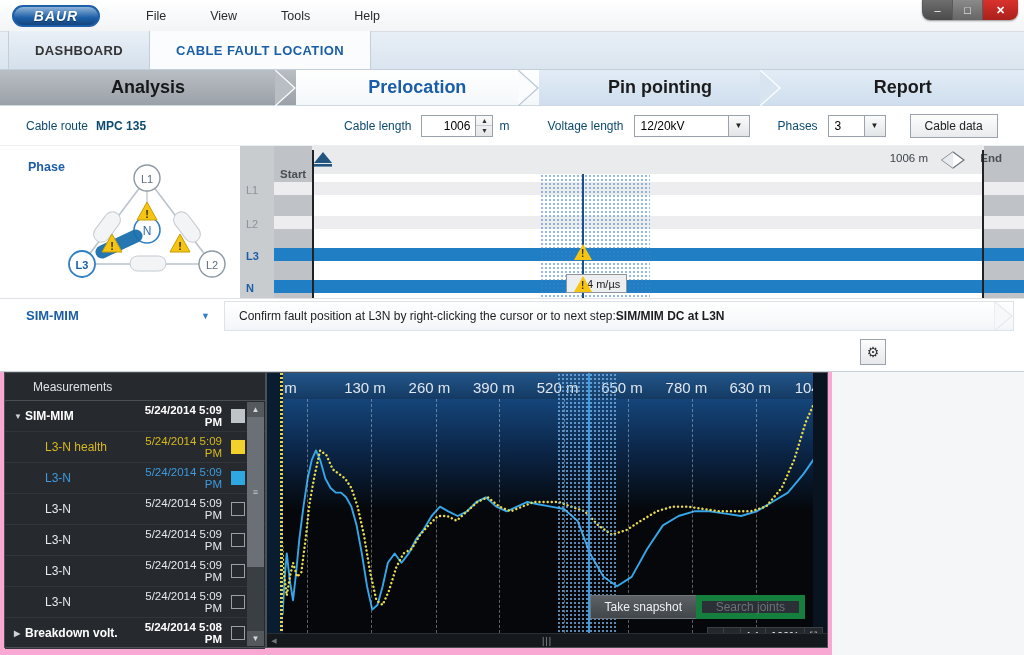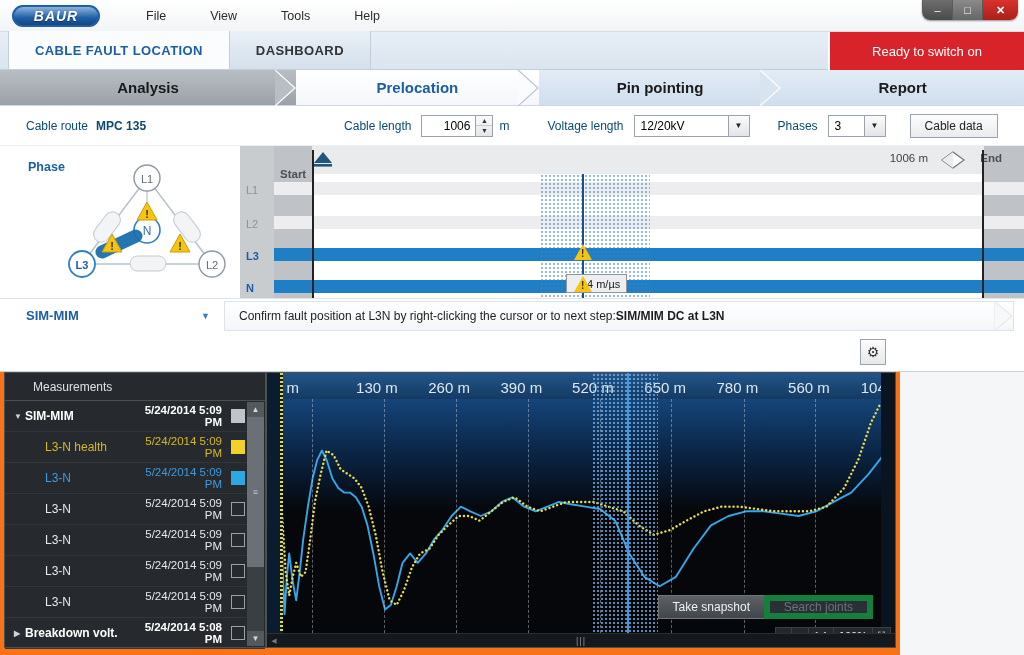--- a/index.html
+++ b/index.html
@@ -94,21 +94,21 @@
   .steps {
     position: absolute; left: 0; top: 70px; width: 1024px; height: 36px;
     display: flex;
     background: #f0f3f7;
     border-bottom: 1px solid #cfd8e2;
   }
   .step {
     position: relative;
     flex: 1;
     display: flex; align-items: center; justify-content: center;
-    font-size: 15px; font-weight: bold;
+    font-size: 18px; font-weight: bold;
     color: #1b1b1b;
   }
   .step .chev {
     position: absolute; right: -1px; top: 0;
     width: 22px; height: 36px;
   }
   .step.s1 { background: linear-gradient(#b9bec4, #9ba1a8); color:#17181a; flex: 1.22;}
   .step.s2 { background: linear-gradient(#ffffff, #f4f7fa); color:#1b5ea8; }
   .step.s3 { background: linear-gradient(#e2ecf6, #cfdeee); }
   .step.s4 { background: linear-gradient(#e2ecf6, #cfdeee); }
@@ -266,22 +266,22 @@
     position: absolute; right: 9px; top: 6px;
     width: 123px; height: 27px;
     background: linear-gradient(#2b86c8, #1b6fae);
     border: 1px solid #1b5f97;
     color: #ffffff; font-size: 12px;
     display: flex; align-items: center; justify-content: center;
   }
 
   
   .bottom {
-    position: absolute; left: 0; top: 372px; width: 900px; height: 283px;
-    background: #f97316;
+    position: absolute; left: 0; top: 372px; width: 832px; height: 283px;
+    background: #f9a8d4;
     padding: 0 5px 4px 4px;
   }
   .measpanel {
     position: absolute; left: 4px; top: 0; width: 262px; height: 276px;
     background: #262a2e;
     border: 1px solid #4b5055;
   }
   .meas-head {
     height: 28px; display: flex; align-items: center;
     padding-left: 28px;
@@ -419,24 +419,23 @@
       <div class="menu-item">Help</div>
     </div>
     <div class="wincontrols">
       <div class="wc">–</div>
       <div class="wc max">□</div>
       <div class="wc close">✕</div>
     </div>
   </div>
 
   <div class="apptabs">
+    <div class="apptab">DASHBOARD</div>
     <div class="apptab active">CABLE FAULT LOCATION</div>
-    <div class="apptab">DASHBOARD</div>
   </div>
-  <div class="statusbtn">Ready to switch on</div>
 
   <div class="steps">
     <div class="step s1">
       <span>Analysis</span>
       <svg class="chev" viewBox="0 0 22 36">
         <path d="M0,0 L20,18 L0,36 Z" fill="#b9bec4"></path>
         <path d="M0,0 L20,18 L0,36" fill="none" stroke="#ffffff" stroke-width="1.2"></path>
       </svg>
     </div>
     <div class="step s2">
@@ -656,21 +655,21 @@
     <div class="chartpanel">
 
       <div class="chart-axis">
         <span class="tick" style="left:3.1%">0 m</span>
         <span class="tick" style="left:17.5%">130 m</span>
         <span class="tick" style="left:29.0%">260 m</span>
         <span class="tick" style="left:40.5%">390 m</span>
         <span class="tick" style="left:51.9%">520 m</span>
         <span class="tick" style="left:63.4%">650 m</span>
         <span class="tick" style="left:74.9%">780 m</span>
-        <span class="tick" style="left:86.3%">560 m</span>
+        <span class="tick" style="left:86.3%">630 m</span>
         <span class="tick" style="left:97.2%">1040 m</span>
       </div>
 
       <div class="chart-plot">
         <div class="leftblock">
             <div class="dots"></div>
           </div>
 
         <div class="gridline" style="left:7.2%"></div>
         <div class="gridline" style="left:18.6%"></div>

